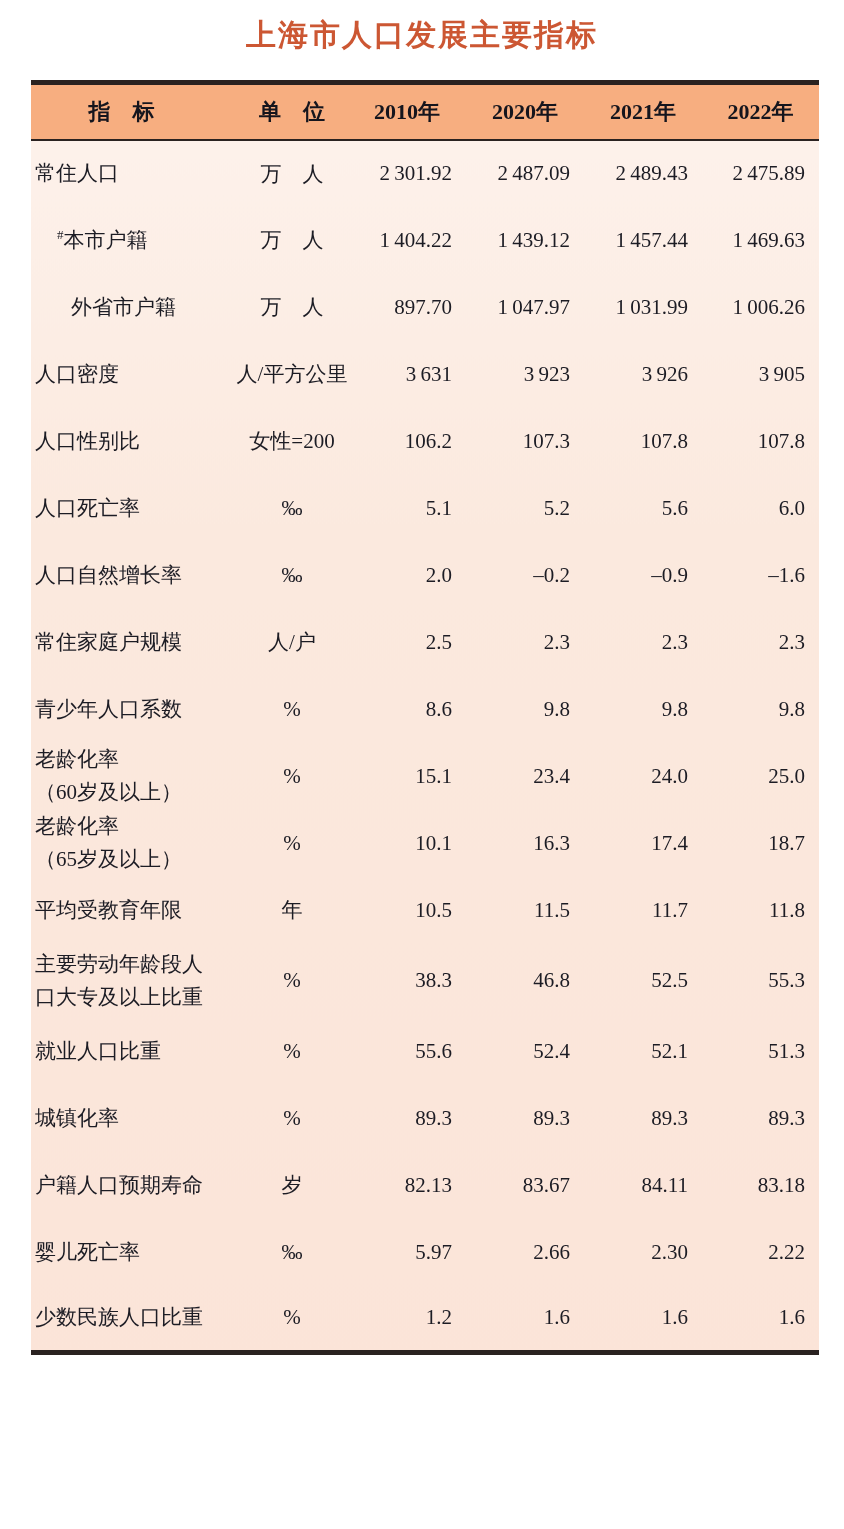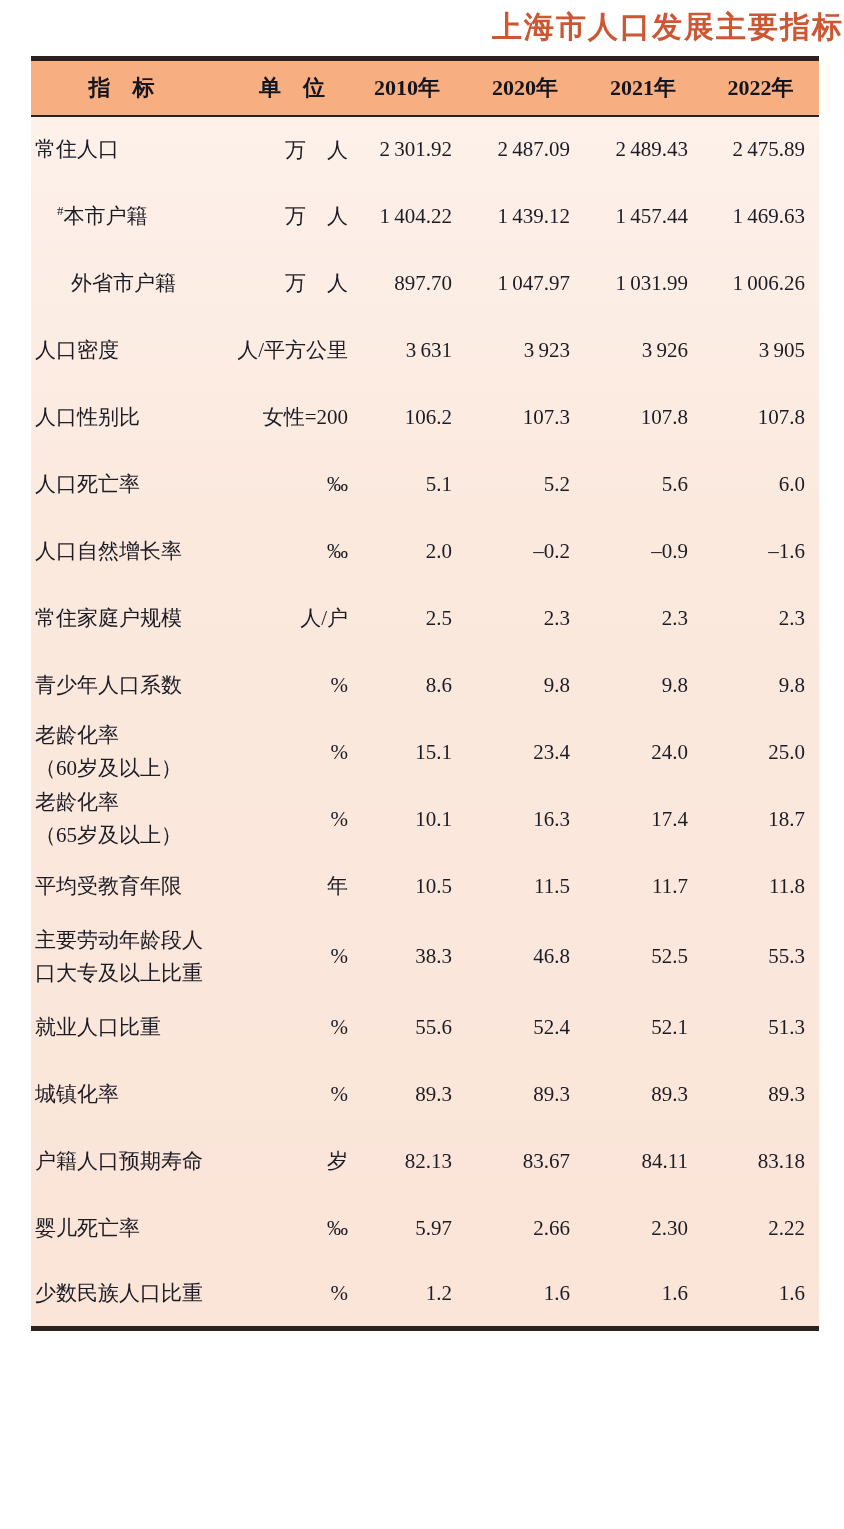--- a/index.html
+++ b/index.html
@@ -14,35 +14,35 @@
     color: #1c1c24;
   }
   .page {
     position: relative;
     width: 844px;
     height: 1529px;
     overflow: hidden;
   }
   .page-title {
     margin: 0;
-    padding-top: 8px;
-    text-align: right;
+    padding-top: 16px;
+    text-align: center;
     font-family: "Liberation Sans", "DejaVu Sans", sans-serif;
     font-weight: bold;
     font-size: 30px;
     line-height: 38px;
     letter-spacing: 2px;
     color: #cc5733;
   }
   table.stats {
     border-collapse: collapse;
     table-layout: fixed;
     width: 788px;
     margin-left: 31px;
-    margin-top: 10px;
+    margin-top: 26px;
     background: linear-gradient(180deg, #fdf2ec 0%, #fbe9de 35%, #fbe4d8 100%);
     border-top: 5px solid #2a2220;
     border-bottom: 5px solid #2a2220;
   }
   thead tr {
     background: #f7ae80;
     height: 57px;
     border-bottom: 2px solid #2a2220;
   }
   thead th {
@@ -66,21 +66,21 @@
     white-space: pre-line;
     line-height: 33px;
   }
   td.indicator.indent-1 { padding-left: 26px; }
   td.indicator.indent-2 { padding-left: 40px; }
   td.indicator sup {
     font-size: 13px;
     vertical-align: super;
     line-height: 0;
   }
-  td.unit { text-align: right; }
+  td.unit { text-align: center; }
   td.value {
     text-align: right;
     padding-right: 14px;
     font-variant-numeric: lining-nums;
   }
 </style>
 </head>
 <body>
 
 <div class="page">

